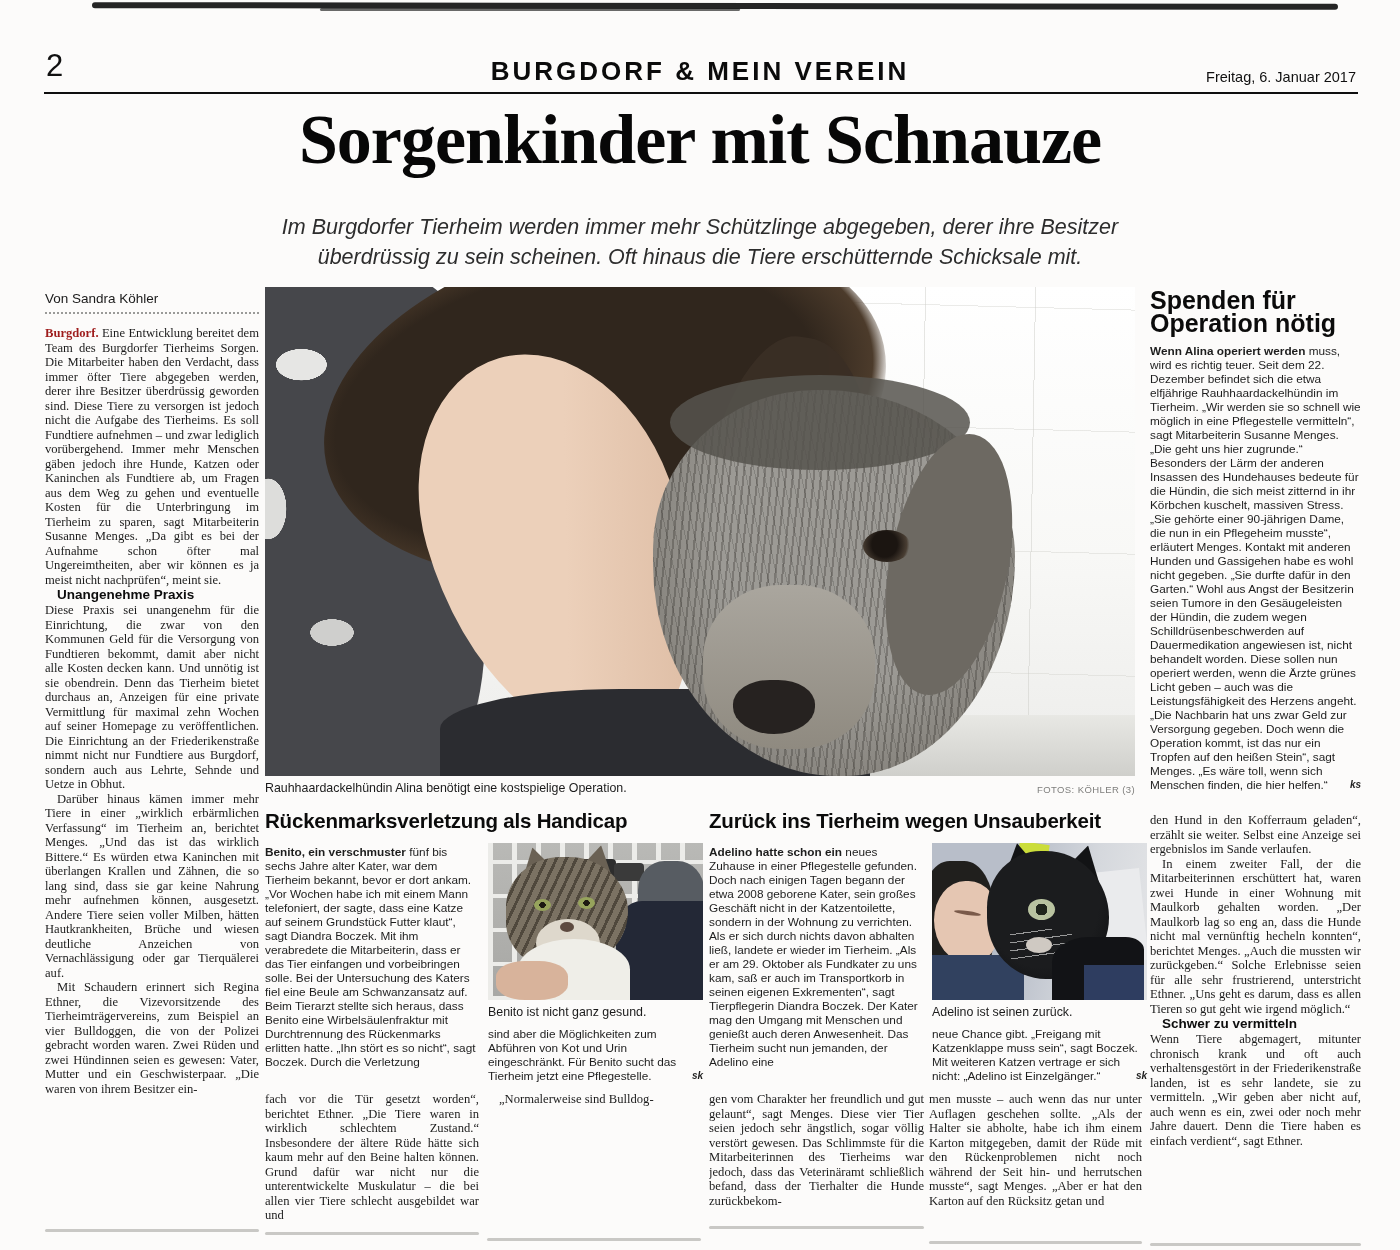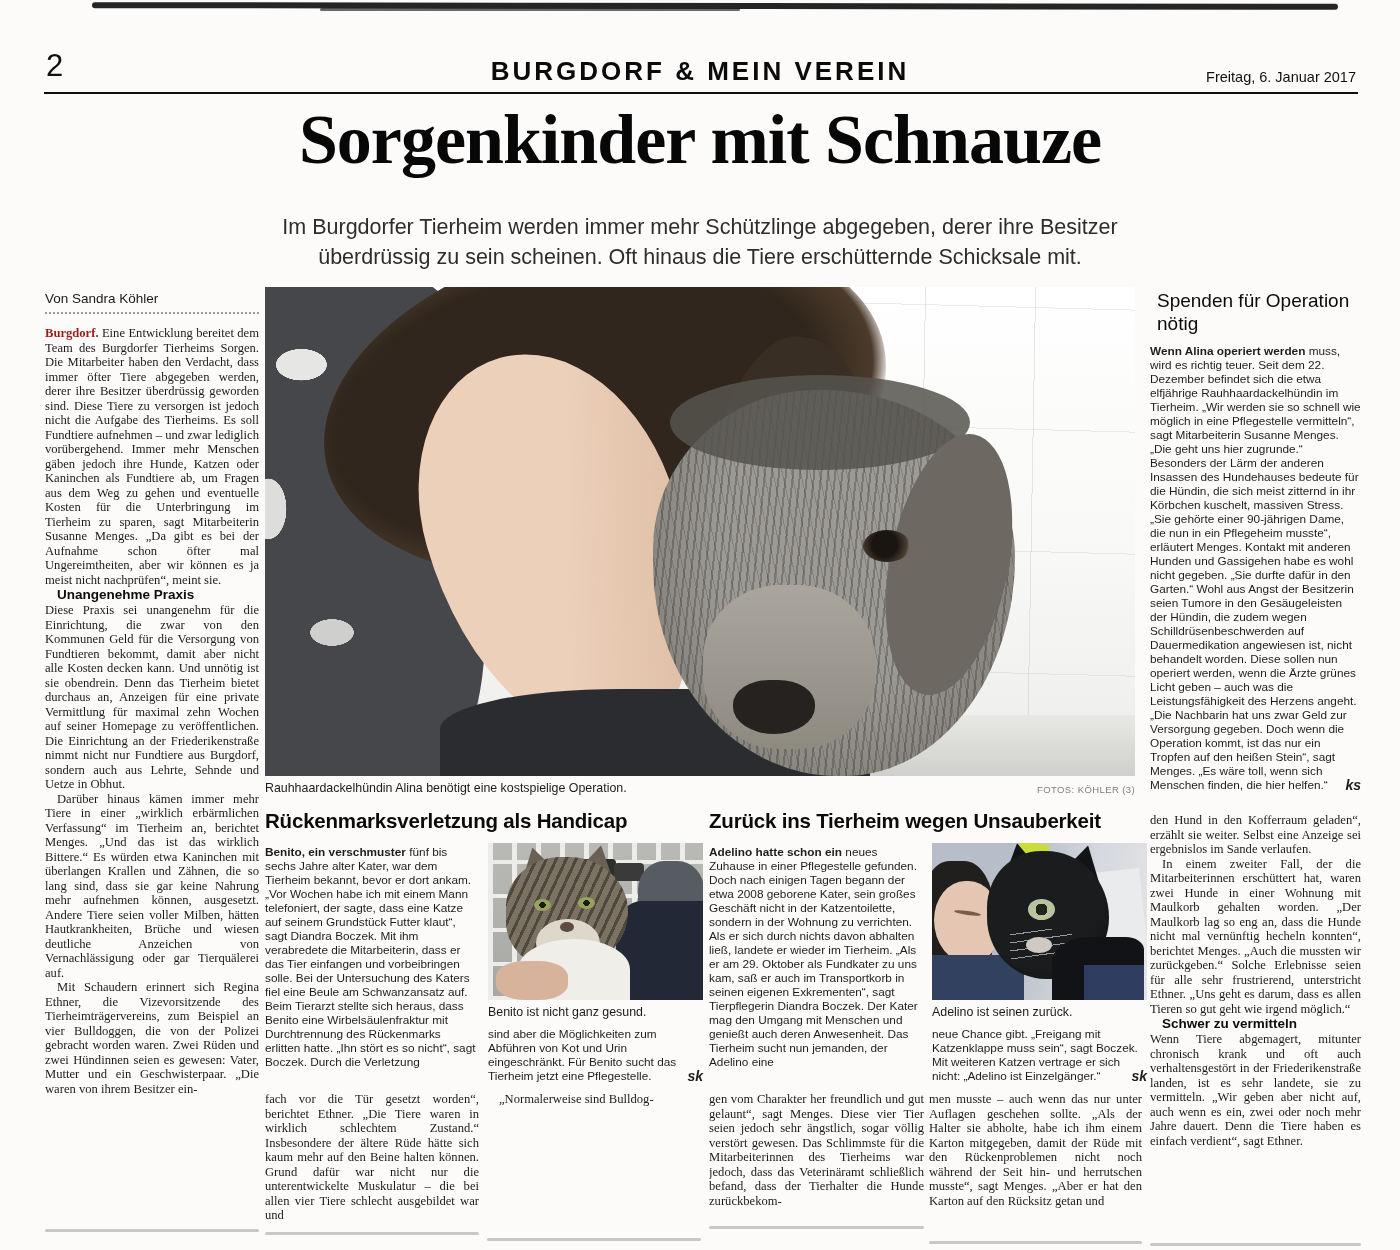--- a/index.html
+++ b/index.html
@@ -11,35 +11,35 @@
   .scan-strip{left:92px;top:3px;width:1246px;height:6px;background:#0d0d0d;border-radius:3px;transform:rotate(.08deg);opacity:.9;}
   .scan-strip2{left:320px;top:8px;width:420px;height:3px;background:#1a1a1a;border-radius:2px;opacity:.65;}
   .page-number{left:46px;top:48px;font-size:31px;color:#101010;}
   .section-title{left:0;right:0;top:56px;text-align:center;font-size:26px;letter-spacing:3px;font-weight:600;color:#0b0b0b;}
   .edition-date{right:44px;top:69px;font-size:14.5px;color:#101010;}
   .header-rule{left:44px;top:92px;width:1314px;height:2px;background:#0e0e0e;}
 
   
   .headline{left:0;right:0;top:100px;text-align:center;font-family:"Liberation Serif","DejaVu Serif",serif;
             font-weight:bold;font-size:70px;letter-spacing:-1px;color:#070707;}
-  .subhead{left:220px;top:212px;width:960px;text-align:center;font-size:21.5px;line-height:30px;color:#2d2d2d;}
+  .subhead{left:220px;top:212px;width:960px;text-align:center;font-size:21.5px;line-height:30px;color:#2d2d2d;font-style:italic;}
 
   
   .serif{font-family:"Liberation Serif","DejaVu Serif",serif;font-size:12.6px;line-height:14.5px;
          text-align:justify;color:#1b1b1b;hyphens:auto;}
   .serif p{margin:0;text-indent:12px;}
   .serif p.noindent{text-indent:0;}
   .lead-red{font-weight:bold;color:#9e1c1c;}
   .col-subhead{font-family:"Liberation Sans","DejaVu Sans",sans-serif;font-weight:bold;font-size:13.5px;
                line-height:16px;margin:9px 0 4px;color:#0d0d0d;text-align:left;text-indent:0;}
   .byline{font-size:13.5px;color:#1a1a1a;padding-bottom:6px;border-bottom:2px dotted #9a9a98;}
   .sansbody{font-size:11.8px;line-height:14px;color:#1d1d1d;}
   .sansbody p{margin:0;}
   .boldlead{font-weight:bold;}
-  .sig{float:right;font-style:italic;font-weight:bold;font-size:14px;}
+  .sig{float:right;font-style:italic;font-weight:bold;font-size:10px;}
   .sub-headline{font-weight:bold;font-size:20.5px;letter-spacing:-.2px;color:#0b0b0b;}
   .photo-caption{font-size:12.4px;color:#1b1b1b;}
   .caption-row{display:flex;justify-content:space-between;align-items:flex-end;}
   .credit{font-size:9.5px;letter-spacing:.4px;color:#7e7e7c;}
   .gray-rule{height:3px;background:#c9c8c5;border-radius:2px;}
 
   
   .left-col{left:45px;top:291px;width:214px;height:950px;overflow:hidden;}
   .left-col .serif{margin-top:12px;}
   .main-photo{left:265px;top:287px;width:870px;height:489px;overflow:hidden;background:#f5f5f3;}
@@ -48,21 +48,21 @@
   .art-adelino{left:709px;top:809px;width:438px;height:284px;}
   .art-text1{left:0;top:36px;width:214px;height:248px;overflow:hidden;}
   .art-photo{left:223px;top:34px;width:215px;height:157px;overflow:hidden;}
   .art-caption{left:223px;top:196px;width:215px;}
   .art-text2{left:223px;top:218px;width:215px;}
   .cont1{left:265px;top:1092px;width:214px;height:134px;overflow:hidden;}
   .cont2{left:487px;top:1092px;width:214px;height:140px;overflow:hidden;}
   .cont3{left:709px;top:1092px;width:215px;height:148px;overflow:hidden;}
   .cont4{left:929px;top:1092px;width:213px;height:146px;overflow:hidden;}
   .sidebar-sans{left:1150px;top:289px;width:211px;height:520px;overflow:hidden;}
-  .sidebar-heading{font-weight:normal;font-size:19px;line-height:23px;color:#0b0b0b;margin:0 7px 9px;}
+  .sidebar-heading{font-weight:bold;font-size:25px;line-height:23px;color:#0b0b0b;margin:0 0 9px;}
   .sidebar-serif{left:1150px;top:813px;width:211px;height:428px;overflow:hidden;}
 
   
   .mp-tiles{left:0;top:0;right:0;bottom:0;
     background-image:
       repeating-linear-gradient(91deg, rgba(205,205,200,.5) 0 1px, transparent 1px 110px),
       repeating-linear-gradient(1.5deg, rgba(210,210,205,.45) 0 1px, transparent 1px 122px),
       linear-gradient(180deg,#ffffff 0%,#f8f8f6 55%,#ececea 100%);}
   .mp-tub{left:470px;top:428px;width:400px;height:61px;background:linear-gradient(#e8e8e4,#cfcfcb);}
   .mp-scarf{left:-35px;top:-15px;width:255px;height:515px;background:#46474b;

